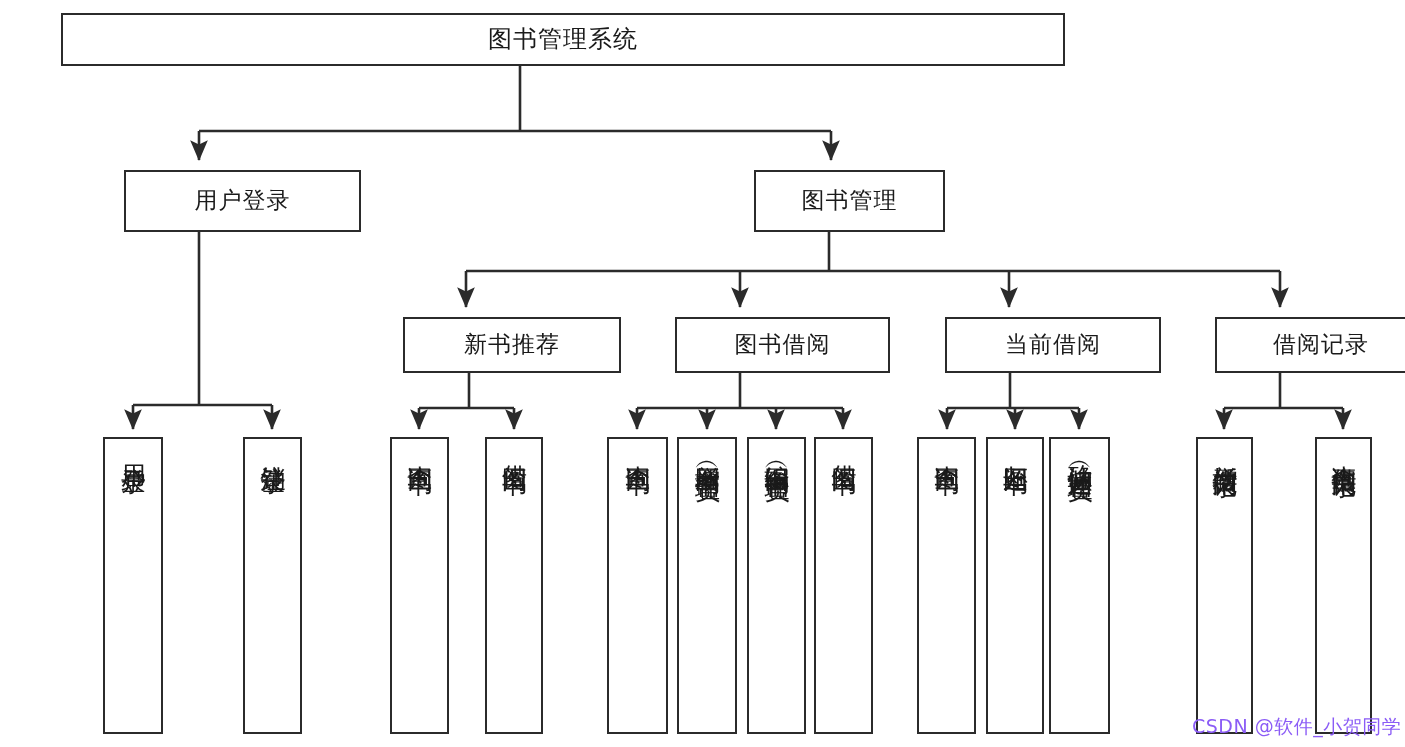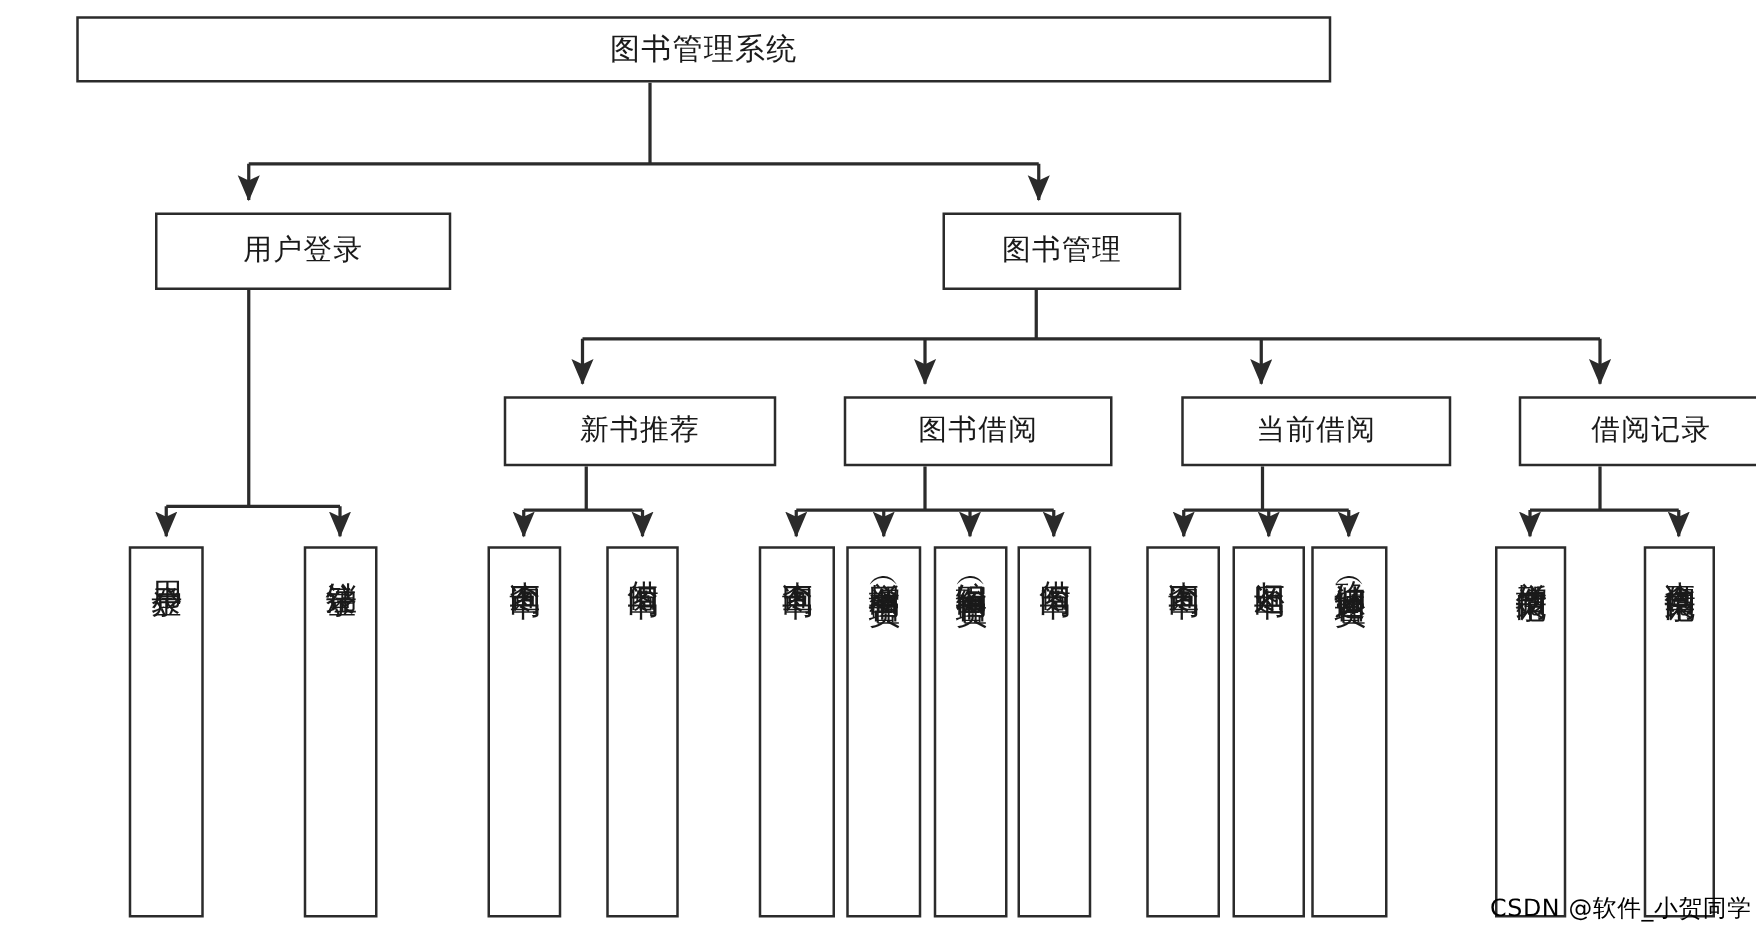--- a/index.html
+++ b/index.html
@@ -54,21 +54,21 @@
     text-orientation: upright;
     font-size: 25px;
     line-height: 1.12;
     letter-spacing: 2px;
     white-space: nowrap;
     color: #1a1a1a;
   }
   .watermark {
     position: absolute;
     font-size: 19px;
-    color: #000000;
+    color: #8b5cf6;
     white-space: nowrap;
     letter-spacing: 0.5px;
   }
 </style>
 </head>
 <body>
 
 <div id="canvas">
 
   <svg id="edges" viewBox="0 0 1405 747" xmlns="http://www.w3.org/2000/svg">

